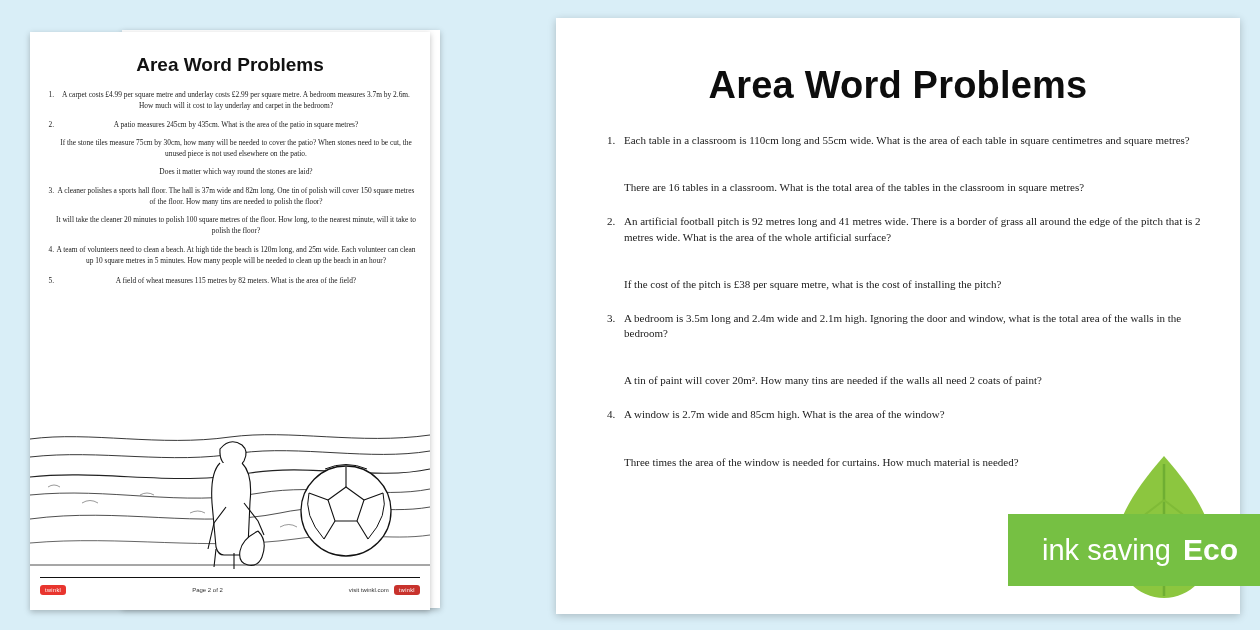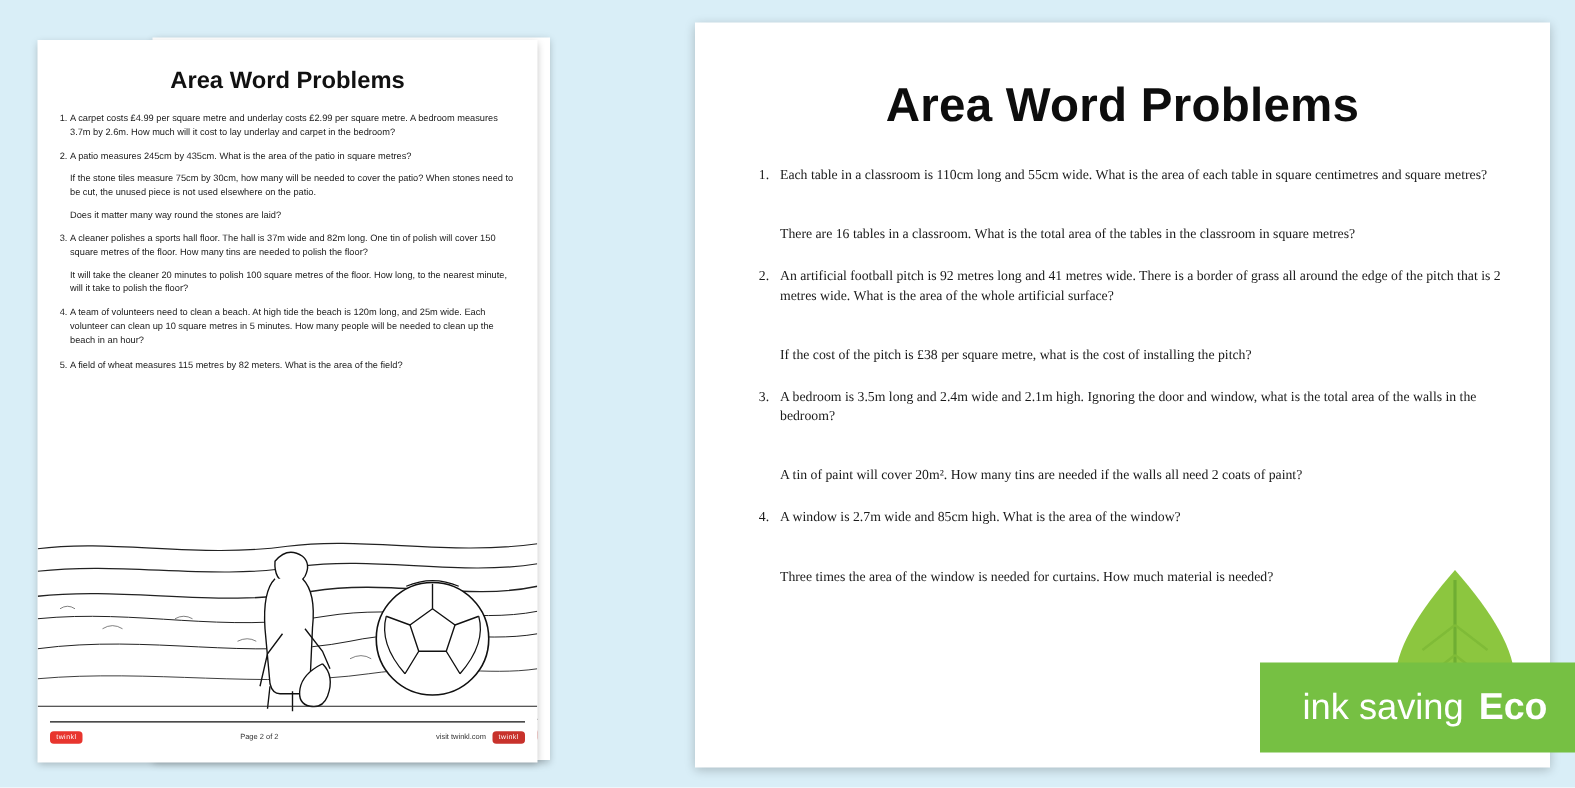--- a/index.html
+++ b/index.html
@@ -63,21 +63,22 @@
     color: #111;
     margin: 22px 0 14px 0;
     font-family: "Liberation Sans", sans-serif;
   }
   .mini-list {
     margin: 0;
     padding: 0 14px 0 26px;
     font-size: 7.4px;
     line-height: 1.45;
     color: #1a1a1a;
-    font-family: Liberation Sans, sans-serif;
+    font-family: Liberation Serif, serif;
+    text-align: center;
   }
   .mini-list li { margin-bottom: 9px; }
   .mini-list .sub { margin-top: 7px; }
 
   
   .mini-art {
     position: absolute;
     left: 0;
     right: 0;
     bottom: 32px;
@@ -146,21 +147,21 @@
     padding-left: 6px;
   }
   .q-list .sub {
     margin-top: 32px;
   }
 
   
   .eco-ribbon {
     position: absolute;
     right: 0;
-    bottom: 28px;
+    bottom: 44px;
     height: 72px;
     background: #76c043;
     display: flex;
     align-items: center;
     padding: 0 22px 0 34px;
     gap: 12px;
     color: #ffffff;
   }
   .eco-text {
     font-size: 29px;
@@ -207,21 +208,21 @@
   <div class="sheet sheet-front">
     <div class="mini-title">Area Word Problems</div>
 
     <ol class="mini-list">
       <li>
         <div>A carpet costs £4.99 per square metre and underlay costs £2.99 per square metre. A bedroom measures 3.7m by 2.6m. How much will it cost to lay underlay and carpet in the bedroom?</div>
       </li>
       <li>
         <div>A patio measures 245cm by 435cm. What is the area of the patio in square metres?</div>
         <div class="sub">If the stone tiles measure 75cm by 30cm, how many will be needed to cover the patio? When stones need to be cut, the unused piece is not used elsewhere on the patio.</div>
-        <div class="sub">Does it matter many way round the stones are laid?</div>
+        <div class="sub">Does it matter which way round the stones are laid?</div>
       </li>
       <li>
         <div>A cleaner polishes a sports hall floor. The hall is 37m wide and 82m long. One tin of polish will cover 150 square metres of the floor. How many tins are needed to polish the floor?</div>
         <div class="sub">It will take the cleaner 20 minutes to polish 100 square metres of the floor. How long, to the nearest minute, will it take to polish the floor?</div>
       </li>
       <li>
         <div>A team of volunteers need to clean a beach. At high tide the beach is 120m long, and 25m wide. Each volunteer can clean up 10 square metres in 5 minutes. How many people will be needed to clean up the beach in an hour?</div>
       </li>
       <li>
         <div>A field of wheat measures 115 metres by 82 meters. What is the area of the field?</div>

